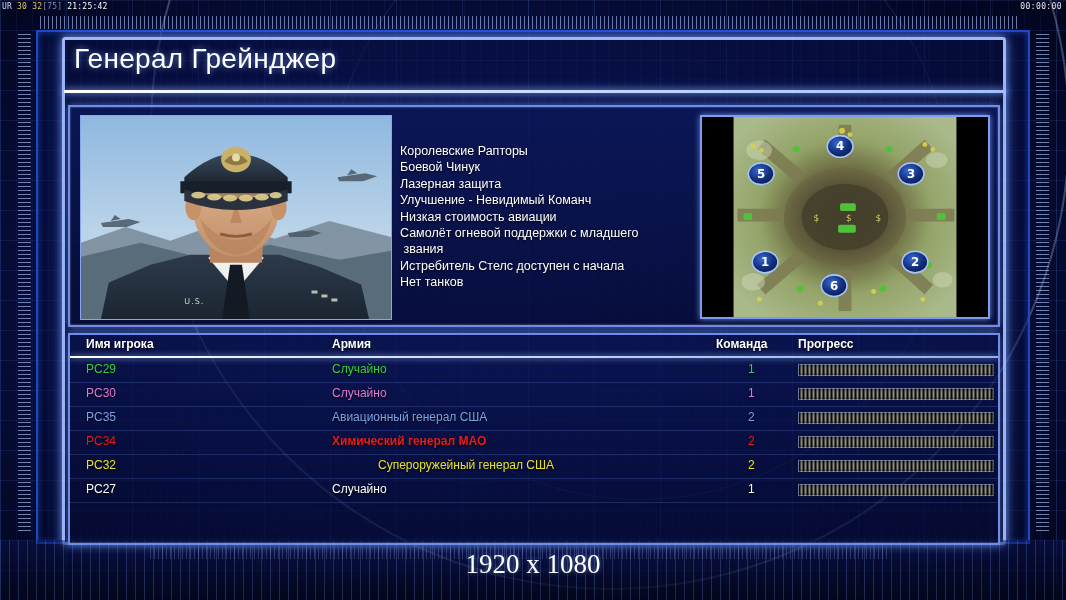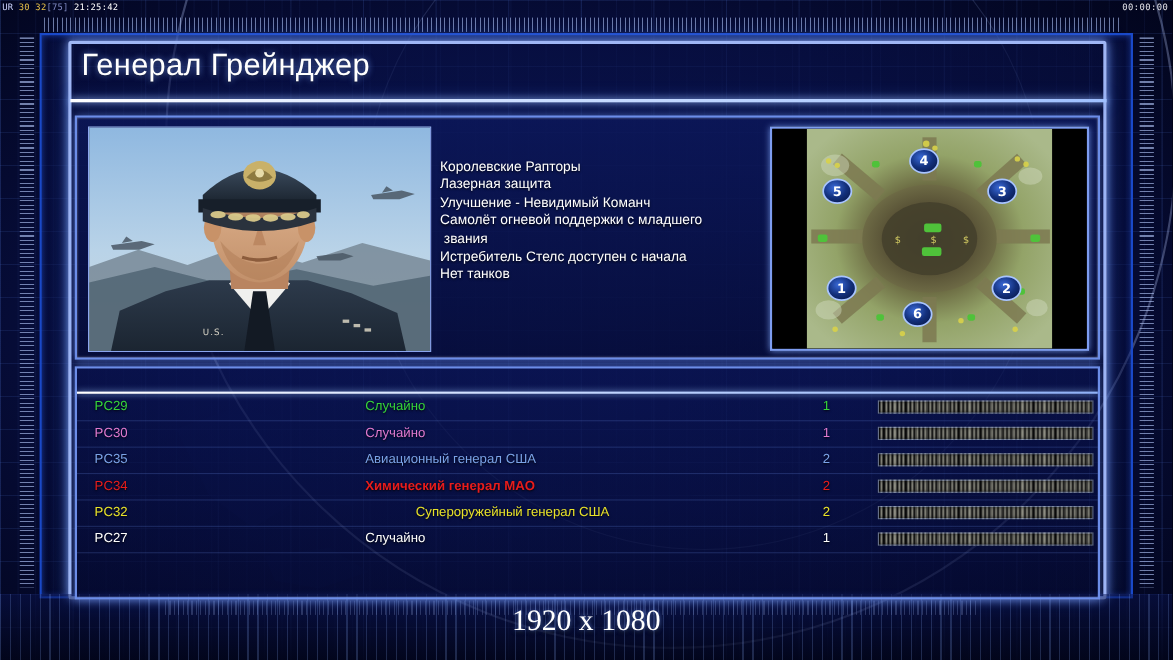--- a/index.html
+++ b/index.html
@@ -360,22 +360,24 @@
           <rect x="232" y="176" width="6" height="3"></rect>
           <rect x="242" y="180" width="6" height="3"></rect>
           <rect x="252" y="184" width="6" height="3"></rect>
         </g>
         <text x="104" y="190" font-family="DejaVu Sans, sans-serif" font-size="8" fill="#d8d4c6" letter-spacing="1">U.S.</text>
       </svg>
     </div>
 
     <div class="abilities">
       <div class="ability">Королевские Рапторы</div>
+      <div class="ability">Боевой Чинук</div>
       <div class="ability">Лазерная защита</div>
       <div class="ability">Улучшение - Невидимый Команч</div>
+      <div class="ability">Низкая стоимость авиации</div>
       <div class="ability">Самолёт огневой поддержки с младшего
  звания</div>
       <div class="ability">Истребитель Стелс доступен с начала</div>
       <div class="ability">Нет танков</div>
     </div>
 
     <div class="minimap-wrap">
       <div class="minimap">
         <svg viewBox="0 0 290 204" preserveAspectRatio="none">
           <defs>
@@ -476,20 +478,26 @@
               <text x="134" y="176" fill="#ffffff">6</text>
             </g>
           </g>
         </svg>
       </div>
     </div>
 
   </div>
 
   <div class="table-panel">
+    <div class="thead">
+      <div class="th th-name">Имя игрока</div>
+      <div class="th th-army">Армия</div>
+      <div class="th th-team">Команда</div>
+      <div class="th th-prog">Прогресс</div>
+    </div>
     <div class="thead-rule"></div>
     <div class="rows" id="rows">
         <div class="prow">
           <div class="cell c-name" style="color: rgb(53, 212, 58);">PC29</div>
           <div class="cell c-army" style="color: rgb(53, 212, 58);">Случайно</div>
           <div class="cell c-team" style="color: rgb(53, 212, 58);">1</div>
           <div class="pbar"></div>
           <div class="prow-line"></div>
         </div>
         <div class="prow">

